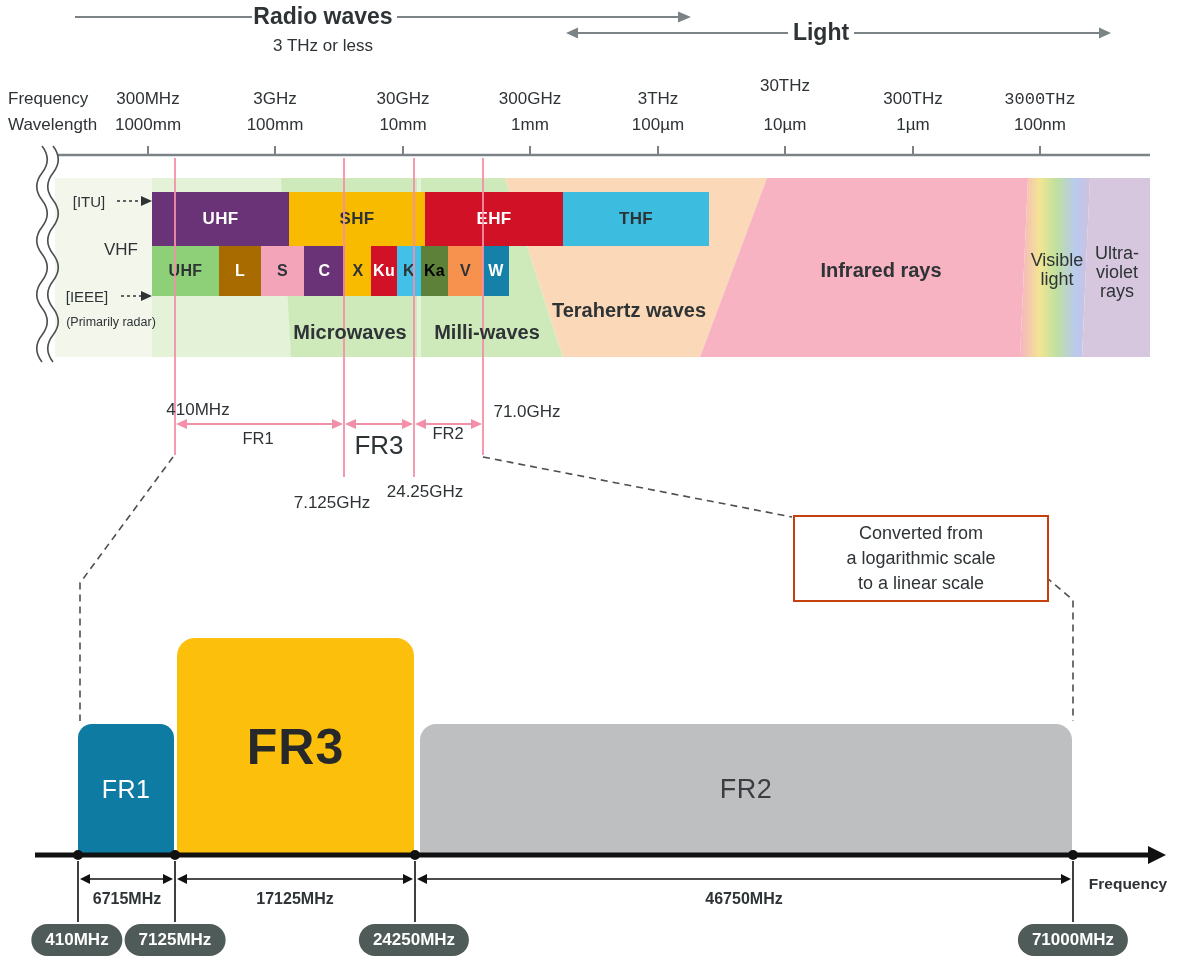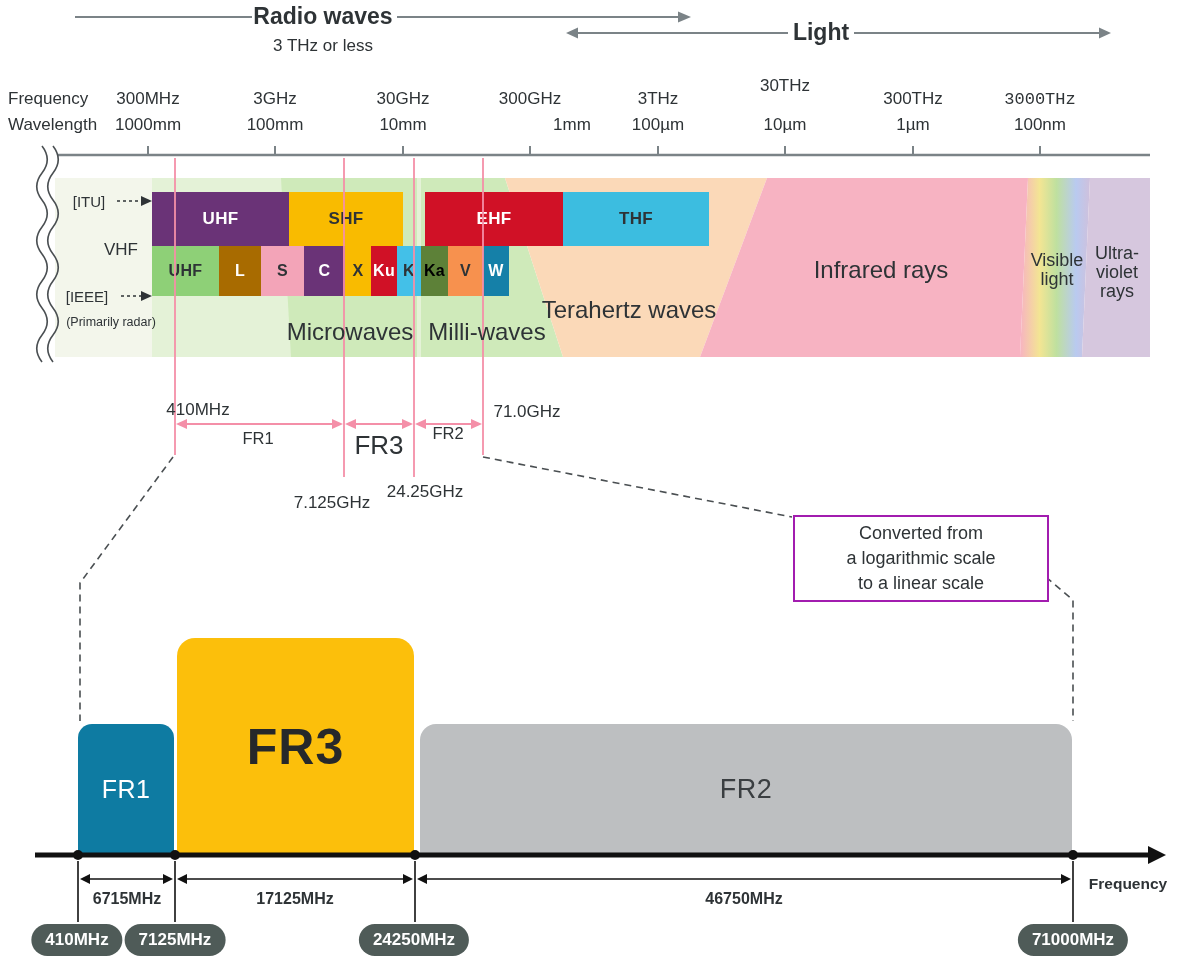--- a/index.html
+++ b/index.html
@@ -7,29 +7,29 @@
          font-family:"Liberation Sans",sans-serif;color:#2e3336;padding-left:33px;}
   .abs{position:absolute;}
   .ctr{transform:translate(-50%,-50%);white-space:nowrap;}
   .pre{white-space:pre-line;text-align:center;}
   .hdr{font-size:23px;font-weight:600;}
   .sub{font-size:17px;}
   .rowlab{font-size:17px;font-weight:500;}
   .tickf{font-size:17px;font-weight:500;}
   .tag{font-size:15px;}
   .small{font-size:12.5px;}
-  .zlab{font-size:24px;font-weight:400;}
+  .zlab{font-size:20px;font-weight:700;}
   .zlab2{font-size:18px;font-weight:500;line-height:19px;}
   .band{position:absolute;display:flex;align-items:center;justify-content:center;
         font-weight:700;letter-spacing:.3px;}
   .mlab{font-size:17px;font-weight:500;}
   .rng{font-size:16.5px;font-weight:500;}
   .rng3{font-size:26px;font-weight:500;}
   .callout{position:absolute;left:793px;top:515px;width:252px;height:83px;background:#fff;
-           border:2px solid #a21caf;display:flex;flex-direction:column;align-items:center;
+           border:2px solid #c2410c;display:flex;flex-direction:column;align-items:center;
            justify-content:center;font-size:18px;line-height:25px;z-index:6;}
   .blk{position:absolute;display:flex;align-items:center;justify-content:center;z-index:2;}
   .badge{position:absolute;transform:translate(-50%,-50%);background:#4f5b58;color:#fff;
          font-size:17px;font-weight:700;padding:6px 14px;border-radius:16px;z-index:6;white-space:nowrap;}
   .span-lab{font-size:16px;font-weight:600;}
   .freq-lab{font-size:15.5px;font-weight:700;}
 </style>
 </head>
 <body>
 
@@ -144,39 +144,39 @@
   <div class="abs rowlab" style="left:8px;top:89px;z-index:10">Frequency</div>
   <div class="abs rowlab" style="left:8px;top:115px;z-index:10">Wavelength</div>
   <div id="tick-labels">
       <div class="abs ctr tickf" style="left: 148px; top: 99px; z-index: 10;">300MHz</div>
       <div class="abs ctr tickf" style="left: 148px; top: 125px; z-index: 10;">1000mm</div>
       <div class="abs ctr tickf" style="left: 275px; top: 99px; z-index: 10;">3GHz</div>
       <div class="abs ctr tickf" style="left: 275px; top: 125px; z-index: 10;">100mm</div>
       <div class="abs ctr tickf" style="left: 403px; top: 99px; z-index: 10;">30GHz</div>
       <div class="abs ctr tickf" style="left: 403px; top: 125px; z-index: 10;">10mm</div>
       <div class="abs ctr tickf" style="left: 530px; top: 99px; z-index: 10;">300GHz</div>
-      <div class="abs ctr tickf" style="left: 530px; top: 125px; z-index: 10; margin-left: 42px;">1mm</div>
+      <div class="abs ctr tickf" style="left: 530px; top: 125px; z-index: 10;">1mm</div>
       <div class="abs ctr tickf" style="left: 658px; top: 99px; z-index: 10;">3THz</div>
       <div class="abs ctr tickf" style="left: 658px; top: 125px; z-index: 10;">100µm</div>
       <div class="abs ctr tickf" style="left: 785px; top: 86px; z-index: 10;">30THz</div>
       <div class="abs ctr tickf" style="left: 785px; top: 125px; z-index: 10;">10µm</div>
       <div class="abs ctr tickf" style="left: 913px; top: 99px; z-index: 10;">300THz</div>
       <div class="abs ctr tickf" style="left: 913px; top: 125px; z-index: 10;">1µm</div>
       <div class="abs ctr tickf" style="left: 1040px; top: 99px; z-index: 10; font-family: Liberation Mono, monospace;">3000THz</div>
       <div class="abs ctr tickf" style="left: 1040px; top: 125px; z-index: 10;">100nm</div>
     </div>
 
   <div class="abs ctr tag" style="left:89px;top:201px;z-index:10">[ITU]</div>
   <div class="abs ctr rowlab" style="left:121px;top:250px;z-index:10">VHF</div>
   <div class="abs ctr tag" style="left:87px;top:296px;z-index:10">[IEEE]</div>
   <div class="abs ctr small" style="left:111px;top:322px;z-index:10">(Primarily radar)</div>
 
   <div id="bands">
       <div class="band" style="left: 152px; top: 192px; width: 137px; height: 54px; background: rgb(106, 51, 119); color: rgb(255, 255, 255); font-size: 17px; z-index: 3;">UHF</div>
-      <div class="band" style="left: 289px; top: 192px; width: 114px; height: 54px; background: rgb(249, 187, 0); color: rgb(46, 51, 54); font-size: 17px; z-index: 3;">SHF</div>
+      <div class="band" style="left: 289px; top: 192px; width: 136px; height: 54px; background: rgb(249, 187, 0); color: rgb(46, 51, 54); font-size: 17px; z-index: 3;">SHF</div>
       <div class="band" style="left: 425px; top: 192px; width: 138px; height: 54px; background: rgb(208, 17, 38); color: rgb(255, 255, 255); font-size: 17px; z-index: 3;">EHF</div>
       <div class="band" style="left: 563px; top: 192px; width: 146px; height: 54px; background: rgb(60, 189, 224); color: rgb(46, 51, 54); font-size: 17px; z-index: 3;">THF</div>
       <div class="band" style="left: 152px; top: 246px; width: 67px; height: 50px; background: rgb(142, 208, 119); color: rgb(46, 51, 54); font-size: 16px; z-index: 3;">UHF</div>
       <div class="band" style="left: 219px; top: 246px; width: 42px; height: 50px; background: rgb(168, 107, 0); color: rgb(255, 255, 255); font-size: 16px; z-index: 3;">L</div>
       <div class="band" style="left: 261px; top: 246px; width: 43px; height: 50px; background: rgb(243, 164, 184); color: rgb(46, 51, 54); font-size: 16px; z-index: 3;">S</div>
       <div class="band" style="left: 304px; top: 246px; width: 41px; height: 50px; background: rgb(106, 51, 119); color: rgb(255, 255, 255); font-size: 16px; z-index: 3;">C</div>
       <div class="band" style="left: 345px; top: 246px; width: 26px; height: 50px; background: rgb(249, 187, 0); color: rgb(46, 51, 54); font-size: 16px; z-index: 3;">X</div>
       <div class="band" style="left: 371px; top: 246px; width: 26px; height: 50px; background: rgb(208, 17, 38); color: rgb(255, 255, 255); font-size: 16px; z-index: 3;">Ku</div>
       <div class="band" style="left: 397px; top: 246px; width: 24px; height: 50px; background: rgb(67, 192, 232); color: rgb(46, 51, 54); font-size: 16px; z-index: 3;">K</div>
       <div class="band" style="left: 421px; top: 246px; width: 27px; height: 50px; background: rgb(93, 129, 56); color: #000000; font-size: 16px; z-index: 3;">Ka</div>

